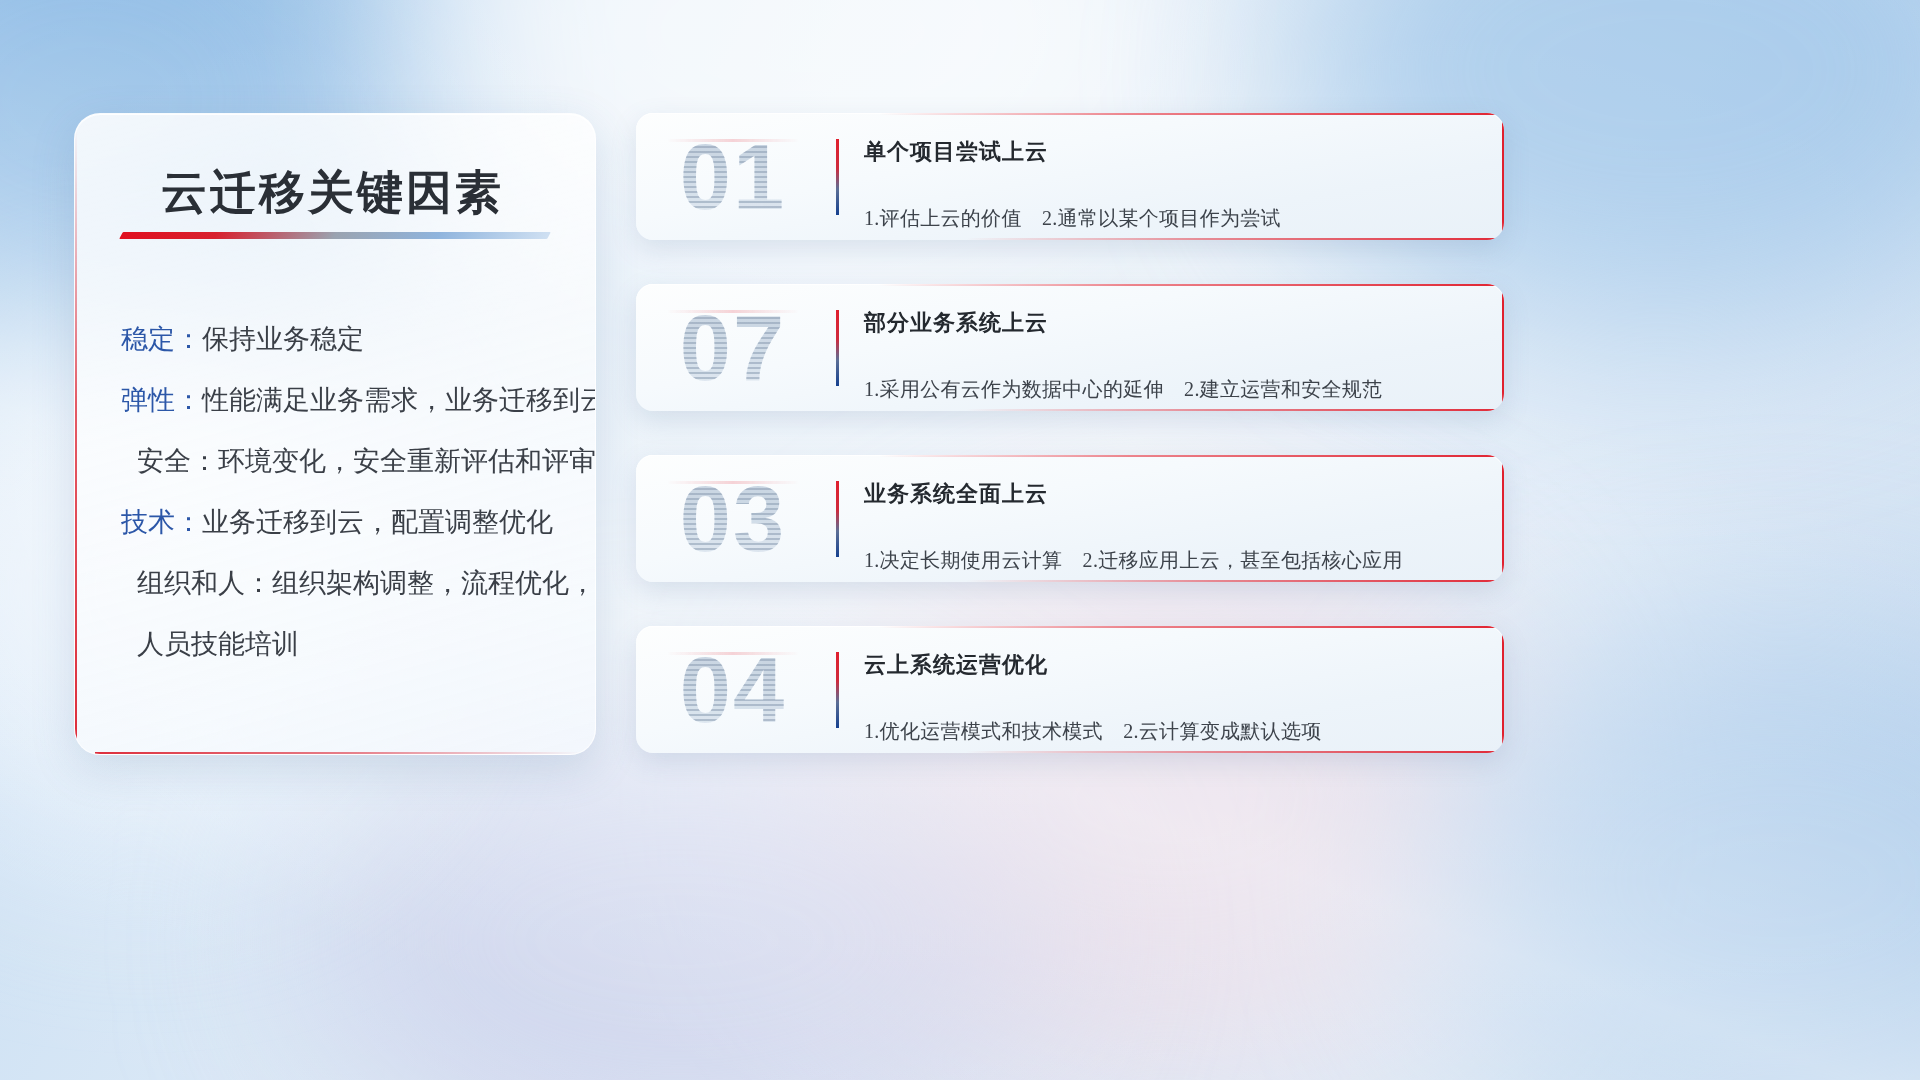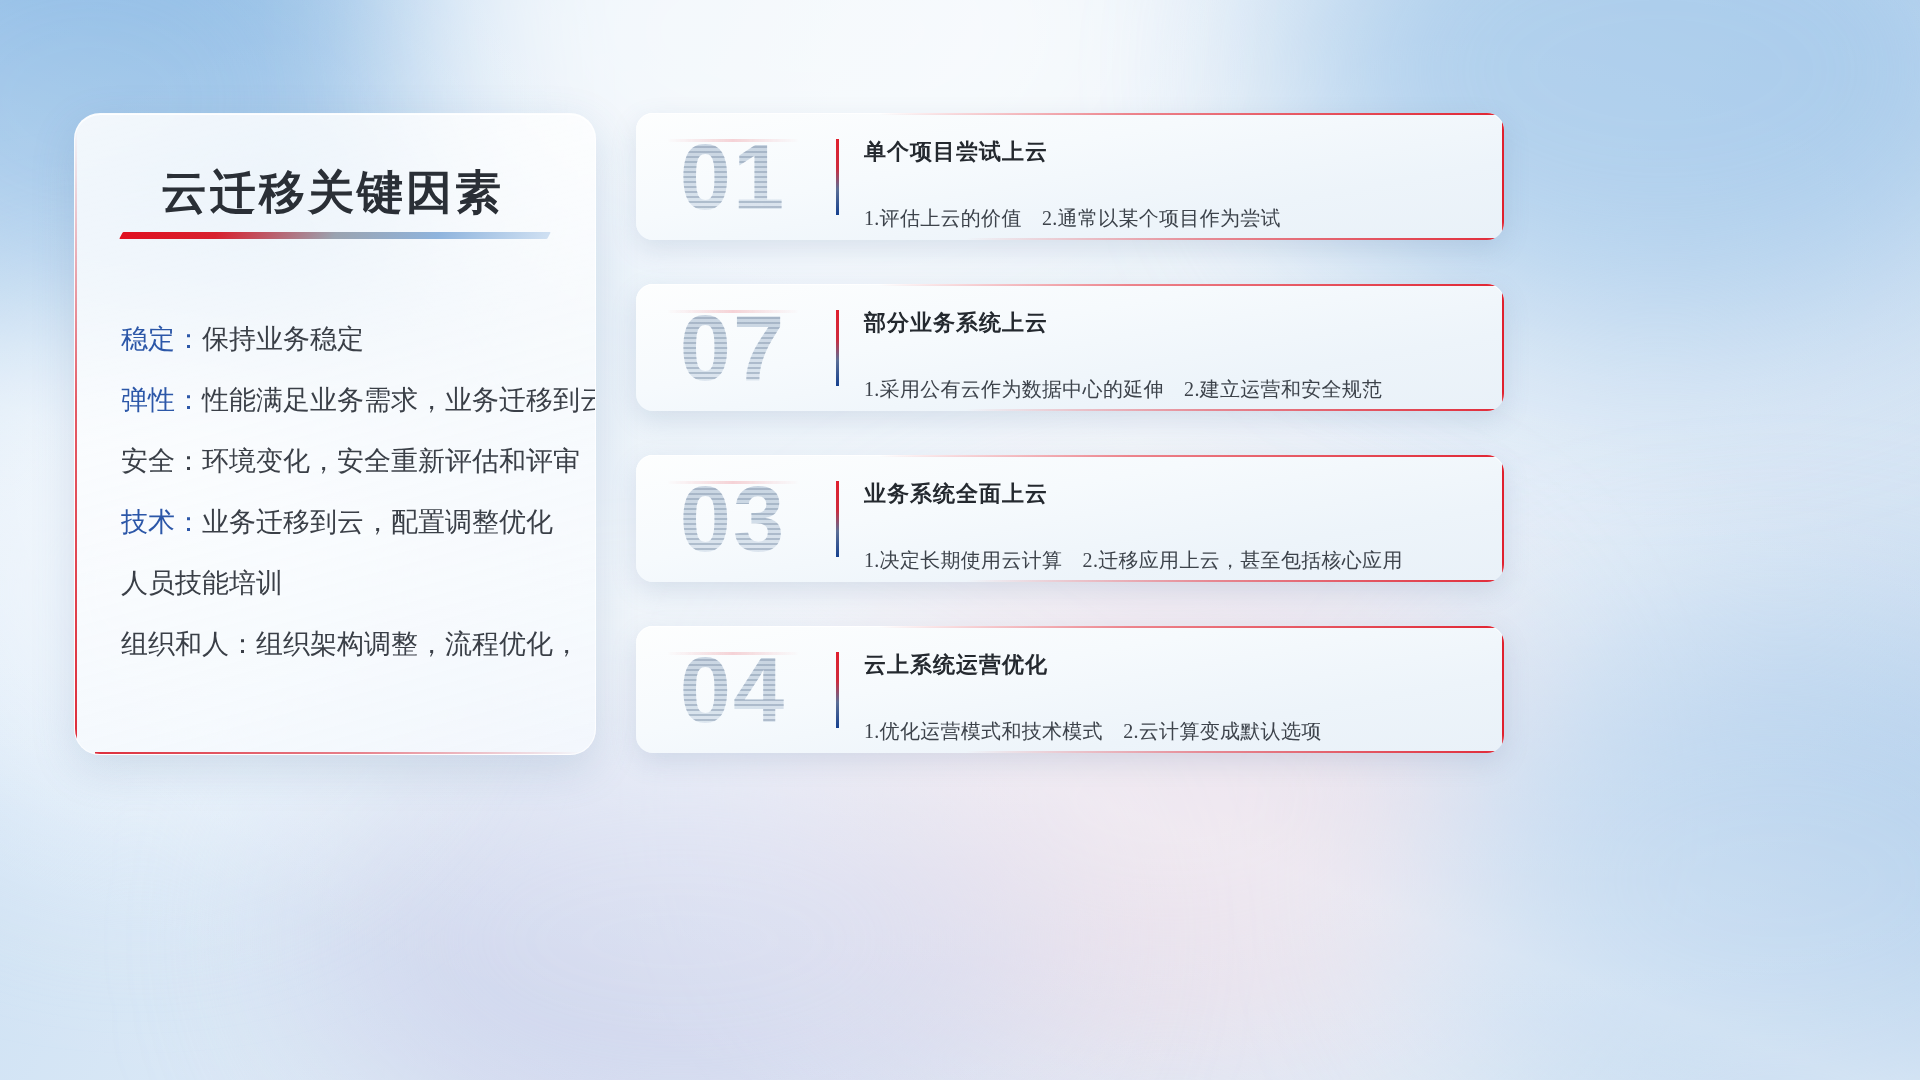--- a/index.html
+++ b/index.html
@@ -41,21 +41,21 @@
     transform:skewX(-28deg);
     border-radius:1px;
   }
   #factor-list{position:absolute;left:46px;top:195px;right:30px;}
   .factor{
     font-size:27px;line-height:61px;color:#3a3f47;white-space:nowrap;
     font-weight:400;
     font-family:Liberation Serif, serif;
   }
   .factor .k{color:#2c57a8;}
-  .factor .k.plain{color:#3a3f47;}
+  .factor .k.plain{color:#3a3f47;margin-left:16px;}
 
   
   #cards{position:absolute;left:636px;top:113px;width:868px;}
   .card{
     position:relative;height:127px;margin-bottom:44px;border-radius:17px;
     background:linear-gradient(170deg,#fdfefe 0%,#f6fafd 38%,#edf4fa 72%,#e9f1f8 100%);
     box-shadow:0 9px 26px rgba(86,118,158,.17), 0 1px 0 rgba(255,255,255,.95) inset;
     overflow:hidden;
   }
   .card .accent-t{position:absolute;right:0;top:0;height:2px;width:72%;
@@ -130,24 +130,24 @@
     <div class="factor">
       <span class="k">弹性：</span><span>性能满足业务需求，业务迁移到云</span>
     </div>
     <div class="factor">
       <span class="k plain">安全：</span><span>环境变化，安全重新评估和评审</span>
     </div>
     <div class="factor">
       <span class="k">技术：</span><span>业务迁移到云，配置调整优化</span>
     </div>
     <div class="factor">
-      <span class="k plain"></span><span>人员技能培训</span>
+      <span class="k plain">组织和人：</span><span>组织架构调整，流程优化，</span>
     </div>
     <div class="factor">
-      <span class="k plain">组织和人：</span><span>组织架构调整，流程优化，</span>
+      <span class="k plain"></span><span>人员技能培训</span>
     </div>
   </div>
 </div>
 
 <div id="cards">
 
   <div class="card">
     <div class="accent-tl"></div>
     <div class="accent-t"></div>
     <div class="accent-r"></div>

